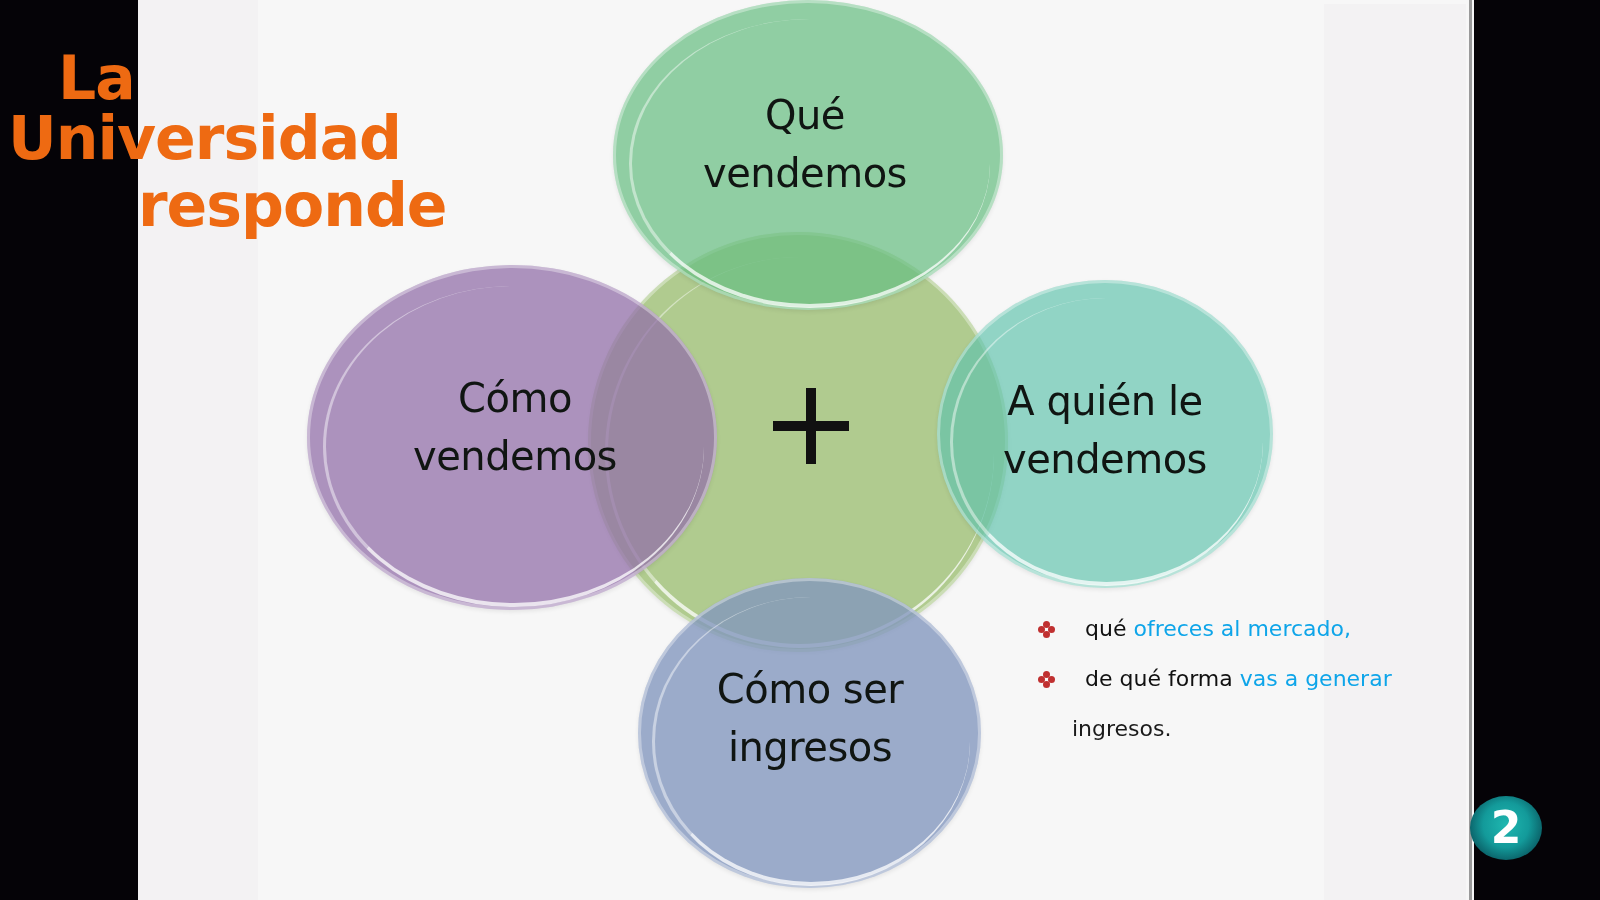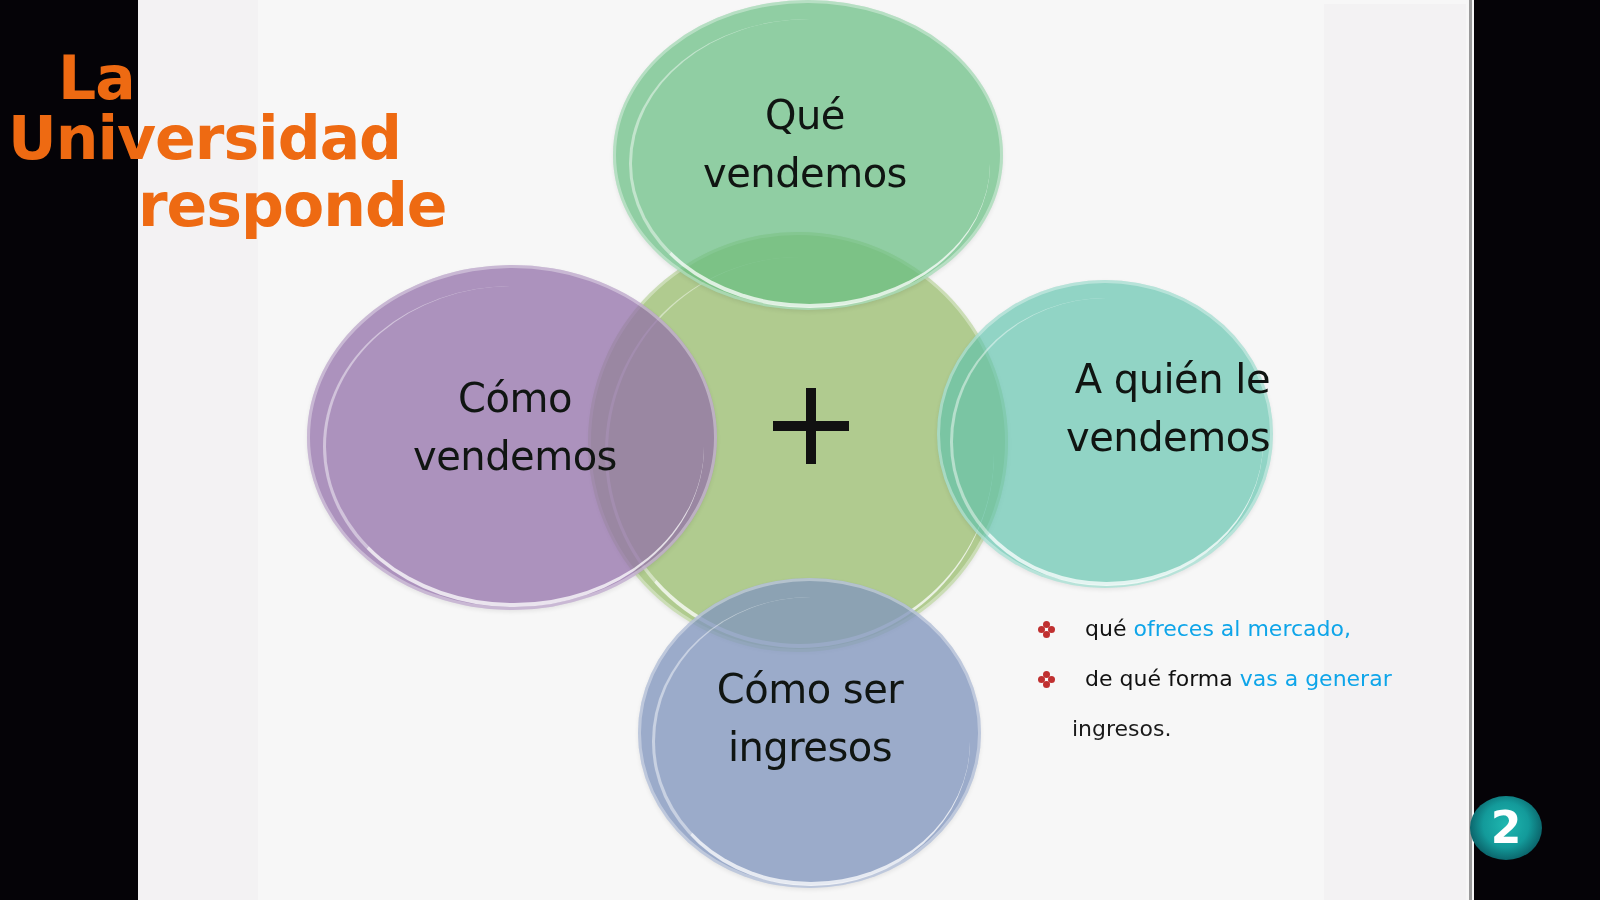--- a/index.html
+++ b/index.html
@@ -98,21 +98,21 @@
 <div class="plus"></div>
 
 <div class="clabel" style="left:640px; top:86px; width:330px;">
   <div>Qué</div>
   <div>vendemos</div>
 </div>
 <div class="clabel" style="left:350px; top:369px; width:330px;">
   <div>Cómo</div>
   <div>vendemos</div>
 </div>
-<div class="clabel" style="left:940px; top:350px; width:330px;text-align:right;">
+<div class="clabel" style="left:940px; top:372px; width:330px;">
   <div>A quién le</div>
   <div>vendemos</div>
 </div>
 <div class="clabel" style="left:645px; top:660px; width:330px;">
   <div>Cómo ser</div>
   <div>ingresos</div>
 </div>
 
 <div class="bullets">
   <div class="bullet-row">

